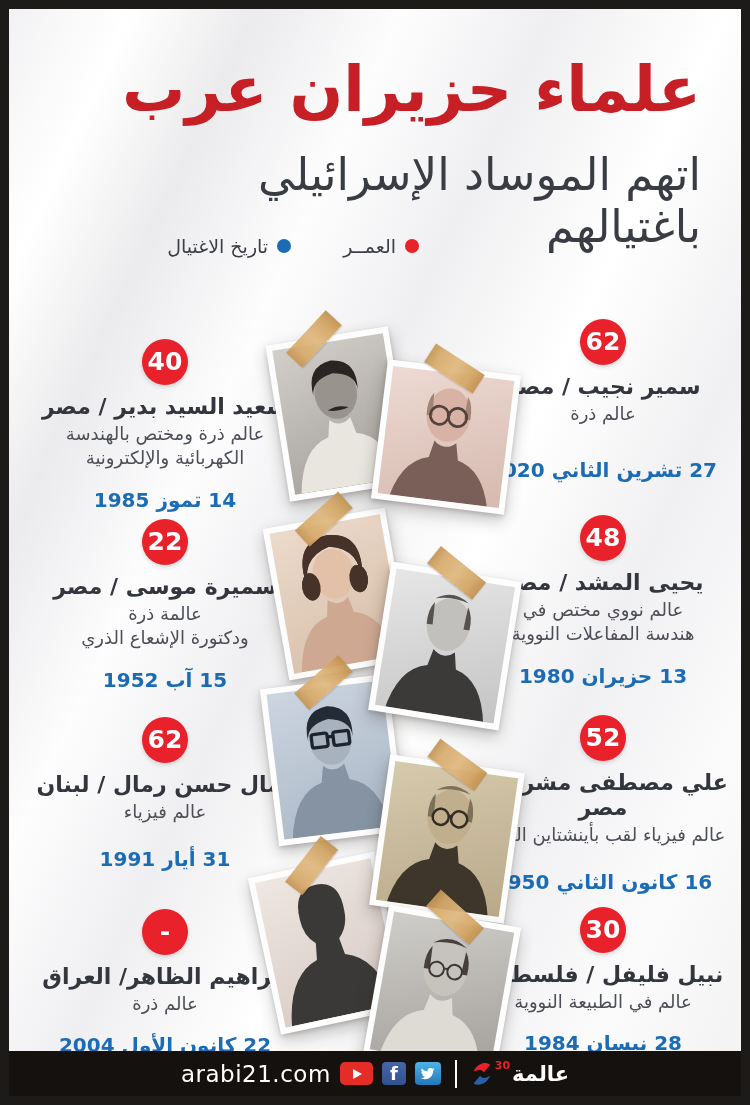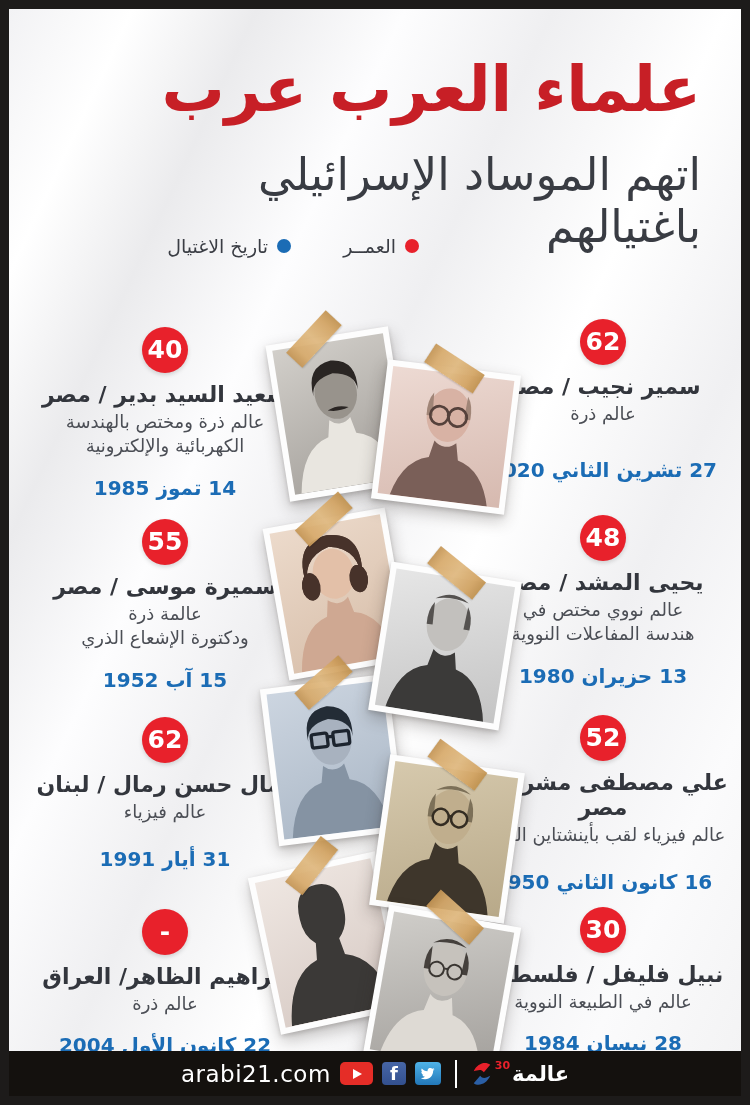--- a/index.html
+++ b/index.html
@@ -102,58 +102,58 @@
   .sep{width:2px;height:28px;background:#ffffff;margin:0 5px;}
   .brand{display:flex;align-items:center;gap:2px;}
   .brand-num{color:#e8212b;font-size:11px;font-weight:bold;position:relative;top:-8px;}
   .brand-text{color:#ffffff;font-size:21px;font-weight:bold;}
 </style>
 </head>
 <body>
 
 <div class="poster">
 
-  <h1 class="title">علماء العرب عرب</h1>
+  <h1 class="title">علماء حزيران عرب</h1>
   <h2 class="subtitle">اتهم الموساد الإسرائيلي
 باغتيالهم</h2>
 
   <div class="legend">
     <div class="legend-item">
       <span class="dot dot-red"></span>
       <span>العمــر</span>
     </div>
     <div class="legend-item">
       <span class="dot dot-blue"></span>
       <span>تاريخ الاغتيال</span>
     </div>
   </div>
 
   <section class="entry entry-right gap-lg" style="top:310px">
     <div class="age-badge">62</div>
     <h3 class="s-name">سمير نجيب / مصر</h3>
     <p class="s-desc">عالم ذرة</p>
     <p class="s-date">27 تشرين الثاني 2020</p>
   </section>
-  <section class="entry entry-left" style="top:318px">
+  <section class="entry entry-left" style="top:330px">
     <div class="age-badge">40</div>
     <h3 class="s-name">سعيد السيد بدير / مصر</h3>
     <p class="s-desc">عالم ذرة ومختص بالهندسة
 الكهربائية والإلكترونية</p>
     <p class="s-date">14 تموز 1985</p>
   </section>
 
   <section class="entry entry-right" style="top:506px">
     <div class="age-badge">48</div>
     <h3 class="s-name">يحيى المشد / مصر</h3>
     <p class="s-desc">عالم نووي مختص في
 هندسة المفاعلات النووية</p>
     <p class="s-date">13 حزيران 1980</p>
   </section>
   <section class="entry entry-left" style="top:510px">
-    <div class="age-badge">55</div>
+    <div class="age-badge">22</div>
     <h3 class="s-name">سميرة موسى / مصر</h3>
     <p class="s-desc">عالمة ذرة
 ودكتورة الإشعاع الذري</p>
     <p class="s-date">15 آب 1952</p>
   </section>
 
   <section class="entry entry-right gap-md" style="top:706px">
     <div class="age-badge">52</div>
     <h3 class="s-name">علي مصطفى مشرفة / مصر</h3>
     <p class="s-desc">عالم فيزياء لقب بأينشتاين العرب</p>

